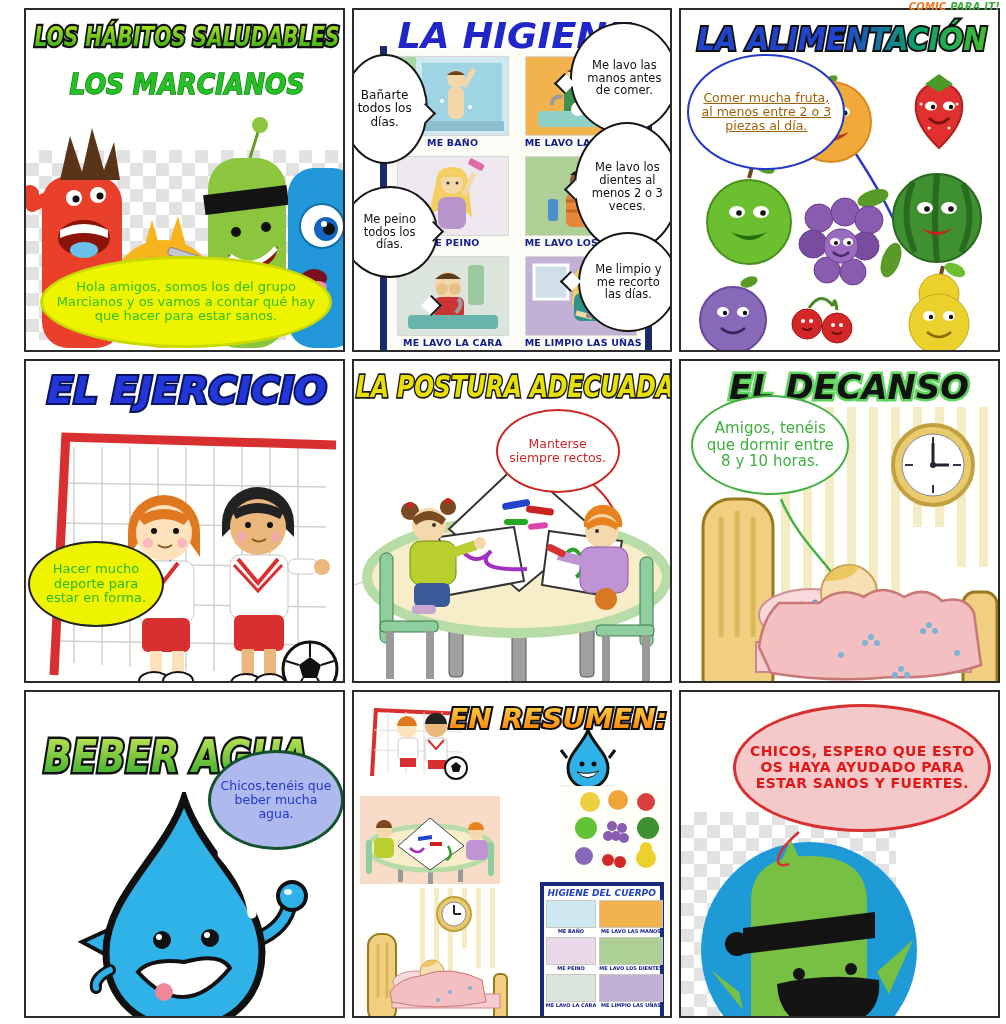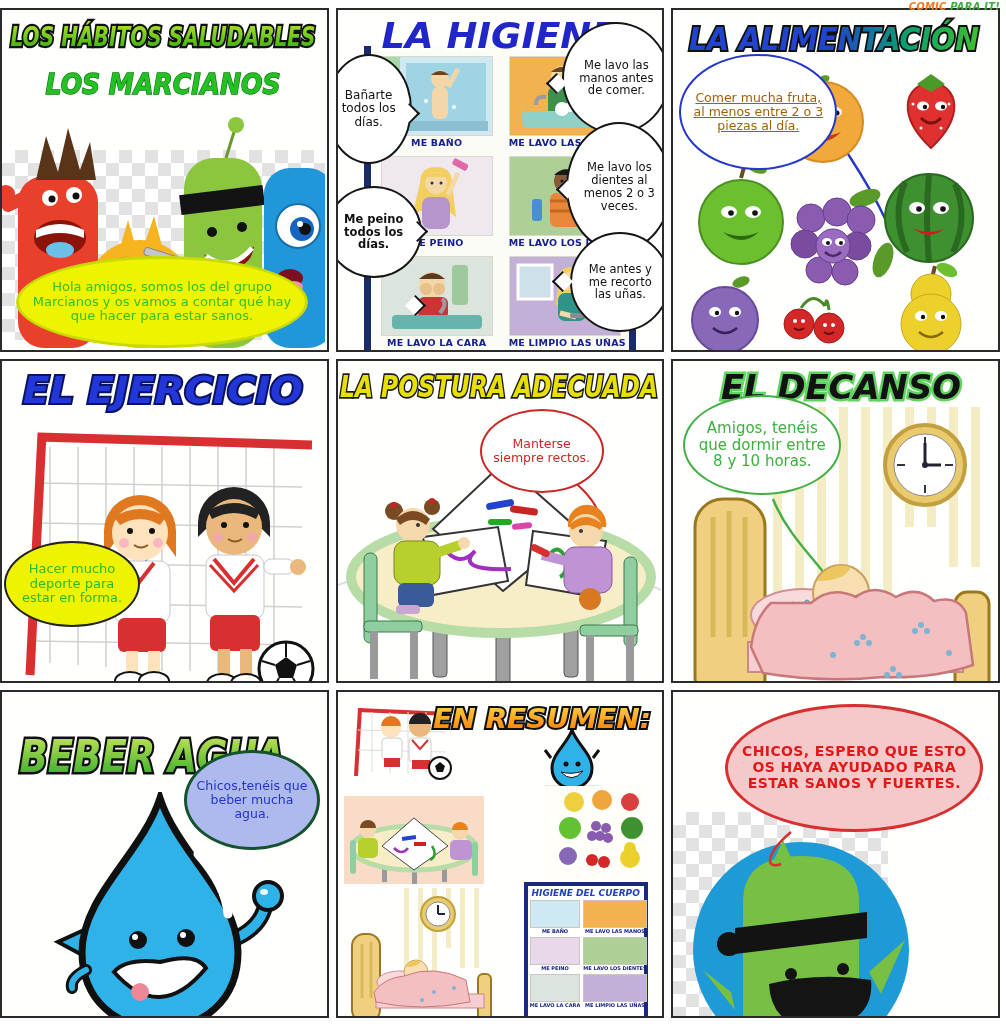--- a/index.html
+++ b/index.html
@@ -2,21 +2,21 @@
 <html><head>
 <meta charset="utf-8">
 <style>
   html,body{margin:0;padding:0;background:#fff;}
   .page{position:relative;width:1006px;height:1024px;background:#fff;overflow:hidden;
         font-family:"DejaVu Sans",sans-serif;}
   .watermark{position:absolute;top:1px;right:6px;font-size:10px;font-weight:bold;
              font-style:italic;letter-spacing:.2px;z-index:9;}
   .wm-comic{color:#f07820;} .wm-strip{color:#3fae3f;}
   .grid{position:absolute;left:0;top:0;width:1006px;height:1024px;box-sizing:border-box;
-        padding:8px 6px 6px 0;display:grid;grid-template-columns:repeat(3,1fr);
+        padding:8px 6px 6px 24px;display:grid;grid-template-columns:repeat(3,1fr);
         grid-template-rows:344px 324px 328px;gap:7px;}
   .panel{position:relative;background:#fffffe;border:2px solid #2b2b2b;overflow:hidden;}
   .ttl{display:block;position:absolute;left:0;top:0;z-index:2;}
   svg text.comic{font-family:"DejaVu Sans",sans-serif;font-weight:bold;font-style:italic;}
   .bub{position:absolute;background:#fff;border:2px solid #151515;border-radius:50%;
        display:flex;align-items:center;justify-content:center;text-align:center;
        font-size:11.5px;line-height:1.13;padding:9px;box-sizing:border-box;z-index:4;
        color:#111;}
   .tail{position:absolute;width:13px;height:13px;background:#fff;z-index:4;}
   .tail-r{border-top:2px solid #111;border-right:2px solid #111;transform:rotate(45deg);}
@@ -217,24 +217,24 @@
     </div>
     <svg class="ttl" width="323" height="50">
       <text class="comic" x="161" y="38" text-anchor="middle" font-size="36" textLength="235" lengthAdjust="spacingAndGlyphs" paint-order="stroke" stroke="#fff" stroke-width="5" fill="#2026c8">LA HIGIENE</text>
     </svg>
     <div class="bub" style="left:-12px;top:44px;width:86px;height:110px;font-size:12px;">Bañarte todos los días.</div>
     <div class="tail tail-r" style="left:64px;top:96px;"></div>
     <div class="bub" style="right:-8px;top:12px;width:108px;height:112px;">Me lavo las manos antes de comer.</div>
     <div class="tail tail-l" style="right:98px;top:66px;"></div>
     <div class="bub" style="right:-10px;top:112px;width:106px;height:130px;text-align:center;">Me lavo los dientes al menos 2 o 3 veces.</div>
     <div class="tail tail-l" style="right:88px;top:172px;"></div>
-    <div class="bub" style="left:-12px;top:176px;width:96px;height:92px;font-weight:bold;">Me peino todos los días.</div>
+    <div class="bub" style="left:-12px;top:176px;width:96px;height:92px;">Me peino todos los días.</div>
     <div class="tail tail-r" style="left:72px;top:214px;"></div>
     <div class="tail tail-r" style="left:70px;top:288px;"></div>
-    <div class="bub" style="right:-8px;top:222px;width:100px;height:100px;">Me antes y me recorto las uñas.</div>
+    <div class="bub" style="right:-8px;top:222px;width:100px;height:100px;">Me limpio y me recorto las días.</div>
     <div class="tail tail-l" style="right:92px;top:264px;"></div>
   </div>
 
   <div class="panel">
     <svg class="ttl" width="323" height="52">
       <defs>
         <linearGradient id="g3" x1="0" y1="0" x2="1" y2="0">
           <stop offset="0" stop-color="#2244cc"></stop>
               <stop offset="0.5" stop-color="#2244cc"></stop>
           <stop offset="0.75" stop-color="#0aa070"></stop>

